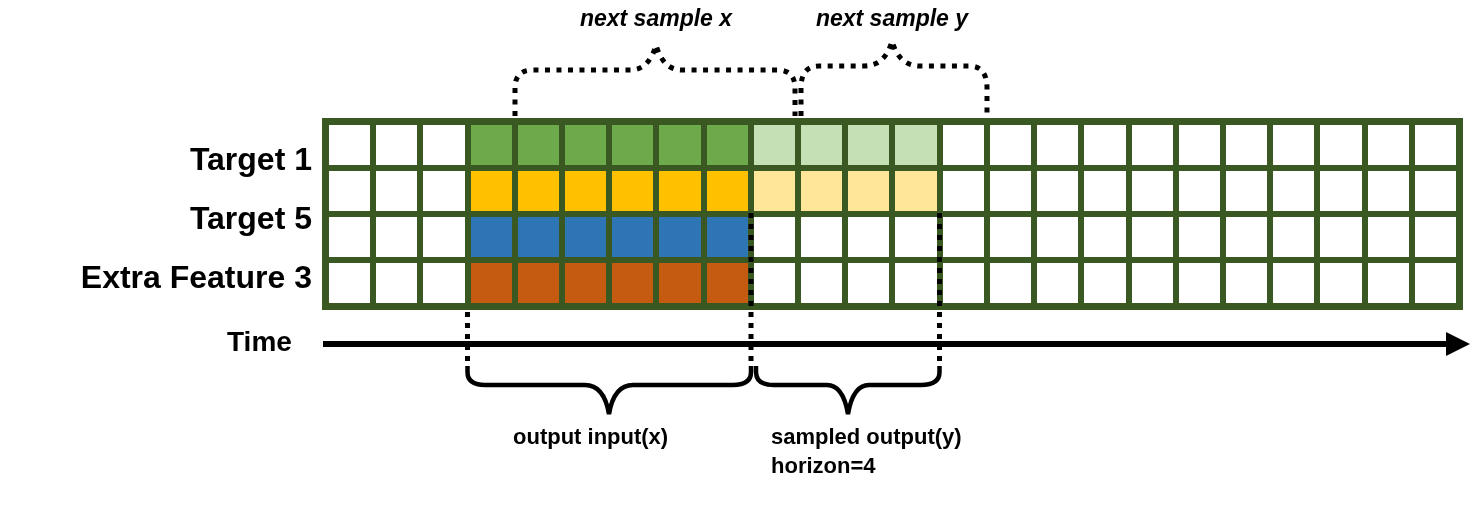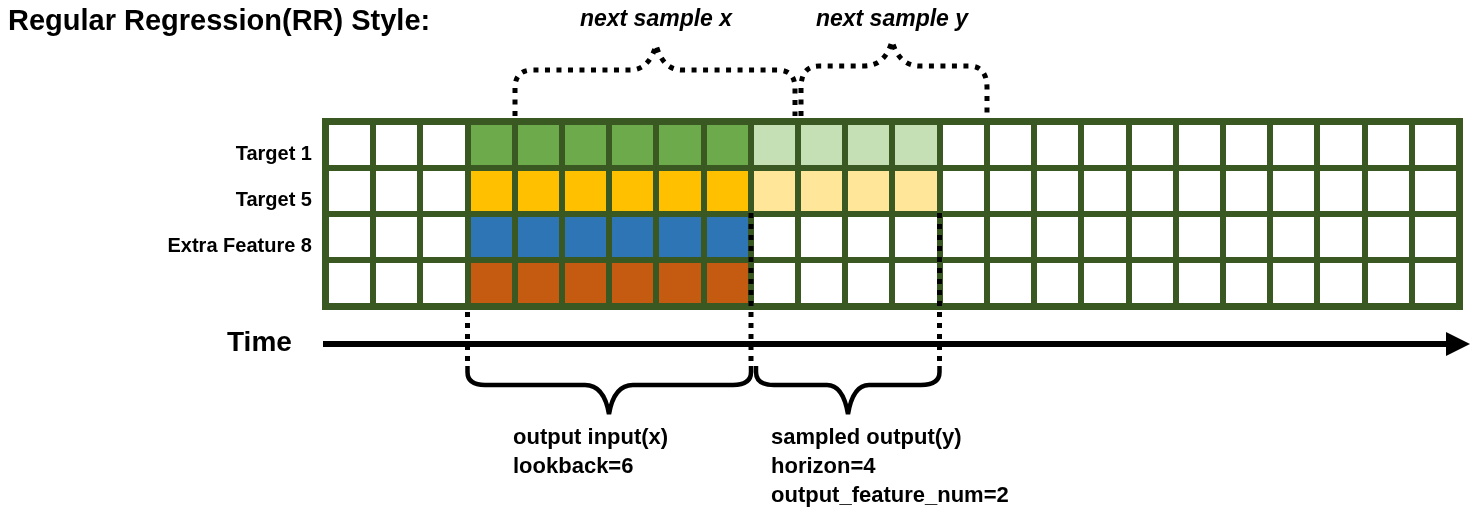--- a/index.html
+++ b/index.html
@@ -8,44 +8,43 @@
     font-family:"Liberation Sans",sans-serif;color:#000;
   }
   .title{position:absolute;left:8px;top:4px;font-size:29px;font-weight:700;}
   .next-label{position:absolute;top:5px;width:280px;text-align:center;
     font-size:23px;font-weight:600;font-style:italic;}
   .next-x{left:516px;}
   .next-y{left:752px;}
   .row-labels{position:absolute;left:0;top:125px;width:312px;height:178px;
     display:grid;grid-template-rows:repeat(4,1fr);gap:6px;}
   .row-label{display:flex;align-items:center;justify-content:flex-end;
-    font-size:20px;font-weight:700;white-space:nowrap;margin-top:16px;}
+    font-size:32px;font-weight:700;white-space:nowrap;margin-top:16px;}
   .grid{position:absolute;left:322px;top:118px;width:1141px;height:192px;
     display:grid;grid-template-columns:repeat(24,1fr);grid-template-rows:repeat(4,1fr);
     gap:6px;padding:7px;box-sizing:border-box;}
   .overlay{position:absolute;left:0;top:0;width:1476px;height:516px;z-index:5;}
   .time-label{position:absolute;left:227px;top:326px;font-size:28px;font-weight:700;}
   .annot{position:absolute;top:422px;font-size:22px;font-weight:600;line-height:29px;white-space:nowrap;}
   .annot-left{left:513px;}
   .annot-right{left:771px;}
 </style>
 </head>
 <body>
 
 <div class="canvas">
 
-  <div class="title">Regular Regression(RR) Style:</div>
 
   <div class="next-label next-y">next sample y</div>
   <div class="next-label next-x">next sample x</div>
 
   <div class="row-labels">
       <div class="row-label">Target 1</div>
       <div class="row-label">Target 5</div>
-      <div class="row-label">Extra Feature 8</div>
+      <div class="row-label">Extra Feature 3</div>
     </div>
 
   <div class="grid" style="background: rgb(58, 88, 34);">
       <div style="background: rgb(255, 255, 255);"></div>
       <div style="background: rgb(255, 255, 255);"></div>
       <div style="background: rgb(255, 255, 255);"></div>
       <div style="background: rgb(108, 170, 76);"></div>
       <div style="background: rgb(108, 170, 76);"></div>
       <div style="background: rgb(108, 170, 76);"></div>
       <div style="background: rgb(108, 170, 76);"></div>
@@ -154,21 +153,19 @@
     <polygon points="1446,332 1470,344 1446,356" fill="#000"></polygon>
 
     <path d="M 467.5 366 L 467.5 372 Q 467.5 385 485 385 L 585 385 Q 604 385 609 414 Q 614 385 633 385 L 733 385 Q 751 385 751 372 L 751 366" fill="none" stroke="#000" stroke-width="4.5"></path>
     <path d="M 756 366 L 756 372 Q 756 385 774 385 L 827 385 Q 843 385 848 414 Q 853 385 869 385 L 921 385 Q 939.5 385 939.5 372 L 939.5 366" fill="none" stroke="#000" stroke-width="4.5"></path>
   </svg>
 
   <div class="time-label">Time</div>
 
   <div class="annot annot-left">
     <div>output input(x)</div>
-    <div>lookback=6</div>
   </div>
   <div class="annot annot-right">
     <div>sampled output(y)</div>
     <div>horizon=4</div>
-    <div>output_feature_num=2</div>
   </div>
 
 </div>
 
 </body></html>

